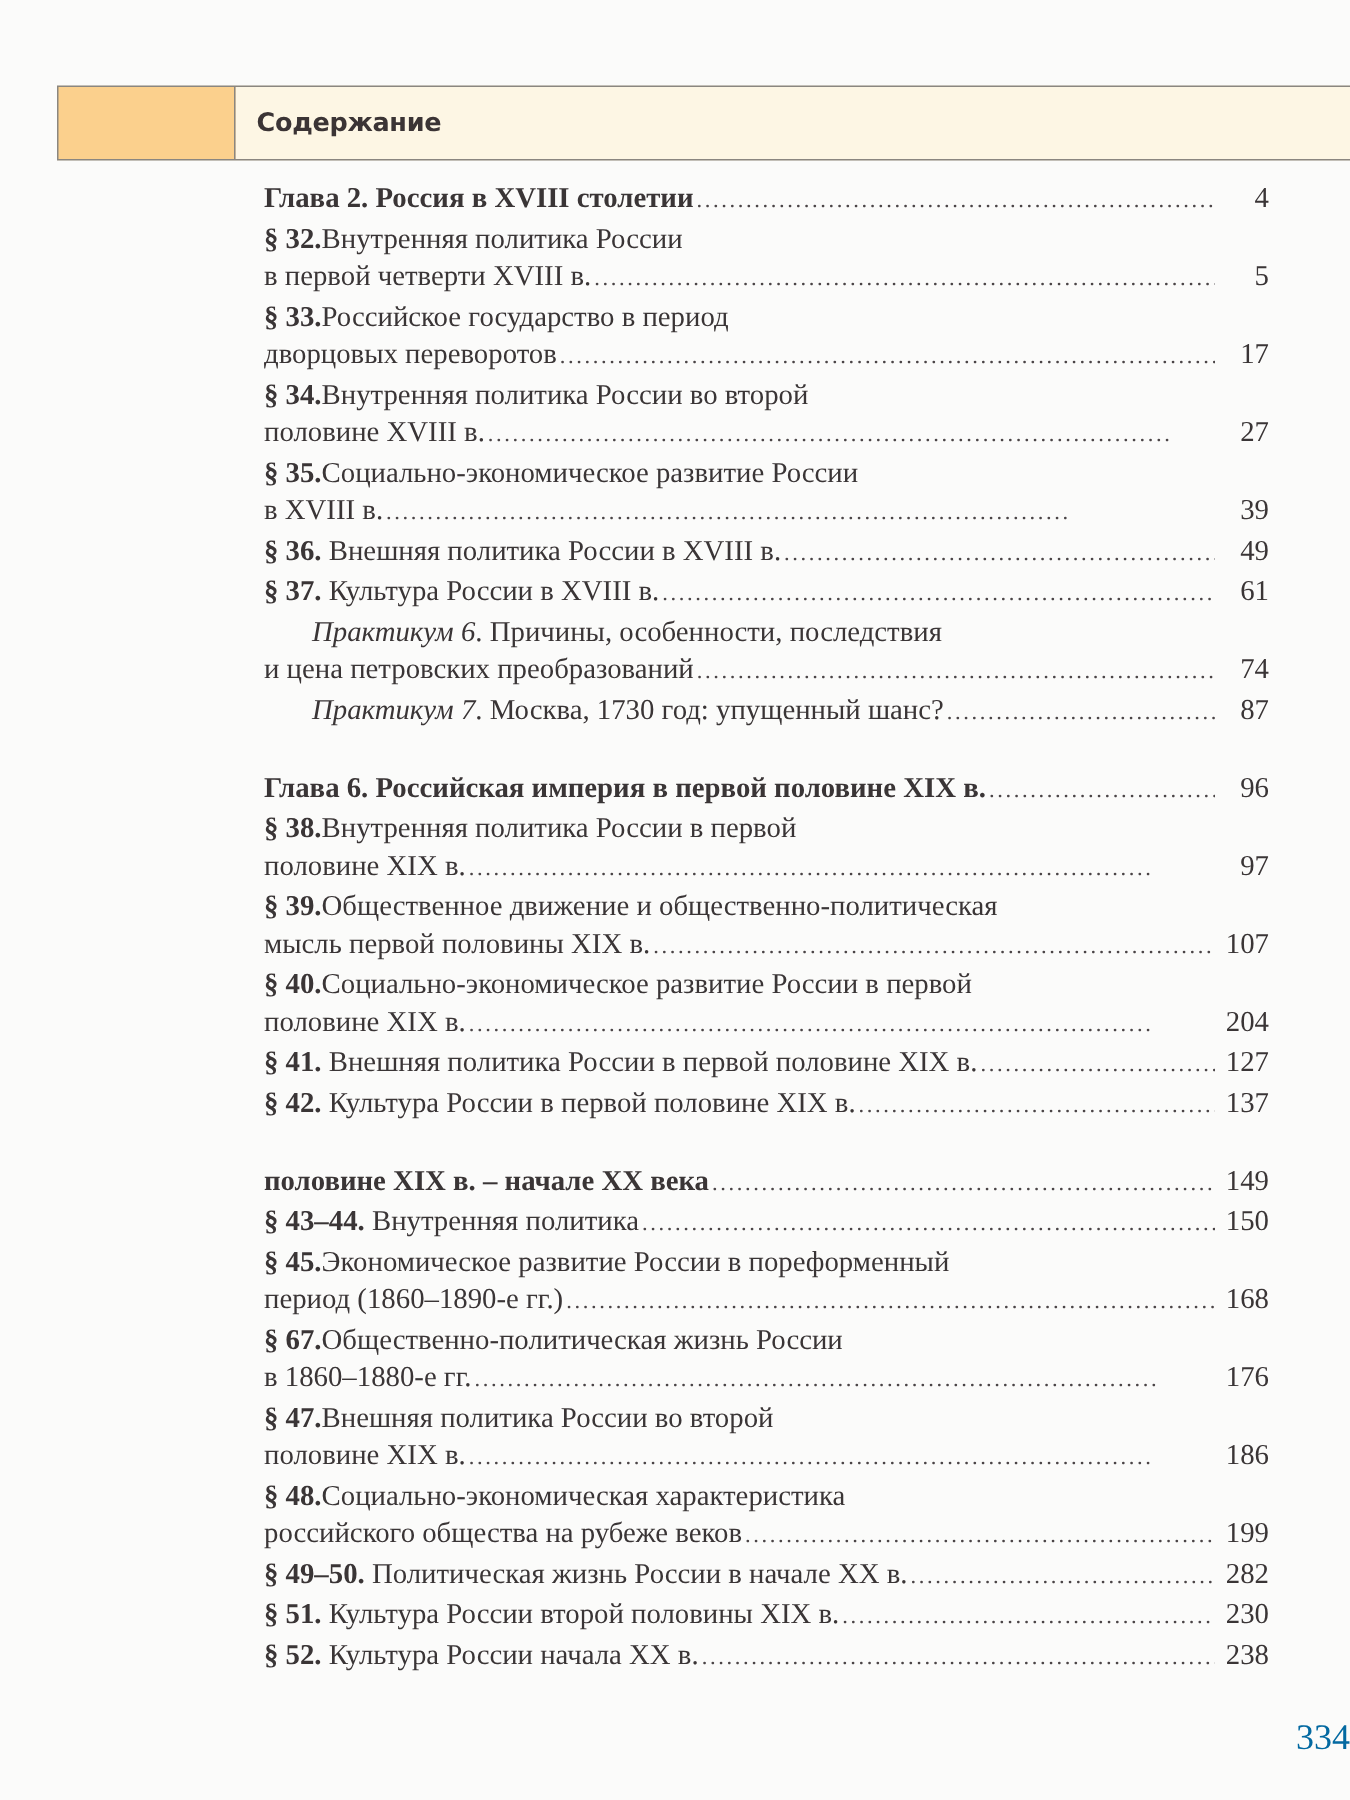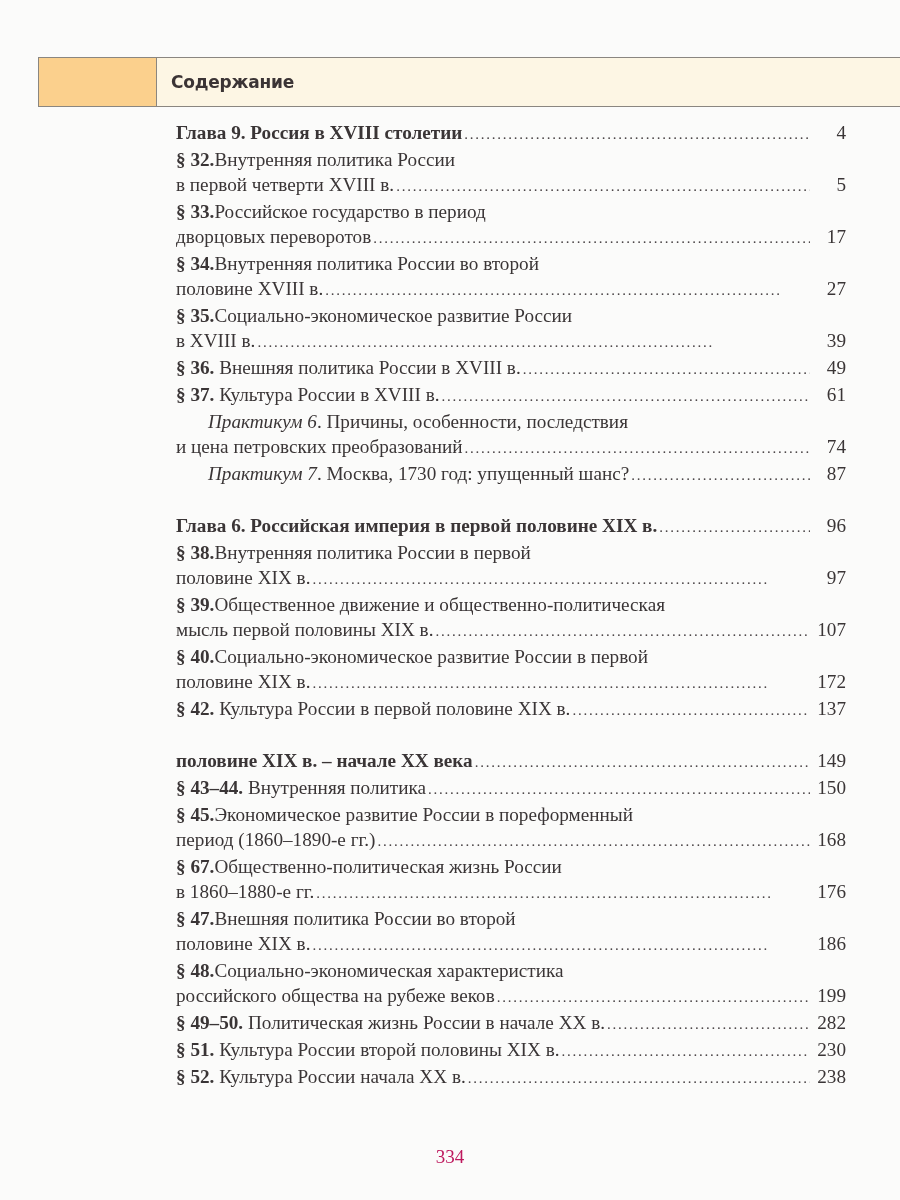--- a/index.html
+++ b/index.html
@@ -35,38 +35,38 @@
   .line .dots::before {
     content: ". . . . . . . . . . . . . . . . . . . . . . . . . . . . . . . . . . . . . . . . . . . . . . . . . . . . . . . . . . . . . . . . . . . . . . . . . . . . . . . . . . .";
     letter-spacing: -1px;
   }
   .line .page { flex: 0 0 auto; min-width: 30px; text-align: right; }
   .num { font-weight: bold; font-family: Liberation Serif, serif; }
   .bold { font-weight: bold; }
   .italic { font-style: italic; margin-left: 32px; }
   .page-number {
     position: absolute; left: 0; width: 900px; top: 1146px;
-    text-align: center; font-size: 19px; color: #be185d;
+    text-align: right; font-size: 24px; color: #0369a1;
   }
 </style>
 </head>
 <body>
 
 <div class="header-bar">
   <div class="header-swatch"></div>
   <div class="header-fill">
     <span class="header-title">Содержание</span>
   </div>
 </div>
 
 <div class="toc" id="toc">
     <div class="chapter">
       <div class="entry">
         <div class="line">
-          <span class="txt"><span class="bold">Глава 9. Россия в XVIII столетии</span></span>
+          <span class="txt"><span class="bold">Глава 2. Россия в XVIII столетии</span></span>
           <span class="dots"></span>
           <span class="page">4</span>
         </div>
       </div>
       <div class="entry">
         <div class="line">
           <span class="num">§ 32. </span>
           <span>Внутренняя политика России</span>
         </div>
         <div class="line">
@@ -172,21 +172,28 @@
         </div>
       </div>
       <div class="entry">
         <div class="line">
           <span class="num">§ 40. </span>
           <span>Социально-экономическое развитие России в первой</span>
         </div>
         <div class="line">
           <span class="txt"><span>половине XIX в.</span></span>
           <span class="dots"></span>
-          <span class="page">172</span>
+          <span class="page">204</span>
+        </div>
+      </div>
+      <div class="entry">
+        <div class="line">
+          <span class="txt"><span class="num">§ 41. </span><span>Внешняя политика России в первой половине XIX в.</span></span>
+          <span class="dots"></span>
+          <span class="page">127</span>
         </div>
       </div>
       <div class="entry">
         <div class="line">
           <span class="txt"><span class="num">§ 42. </span><span>Культура России в первой половине XIX в.</span></span>
           <span class="dots"></span>
           <span class="page">137</span>
         </div>
       </div>
     </div>

